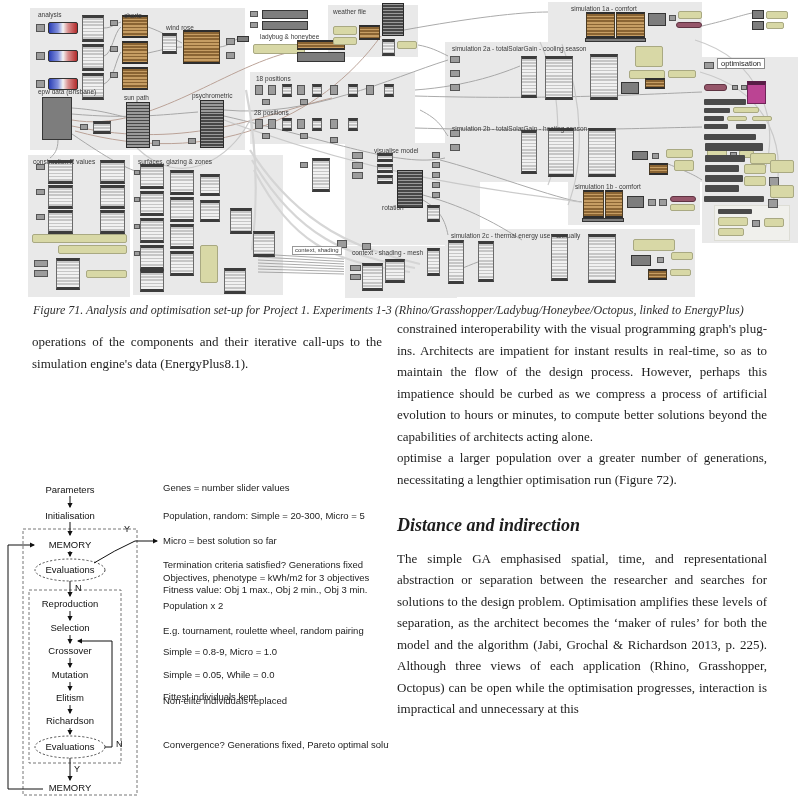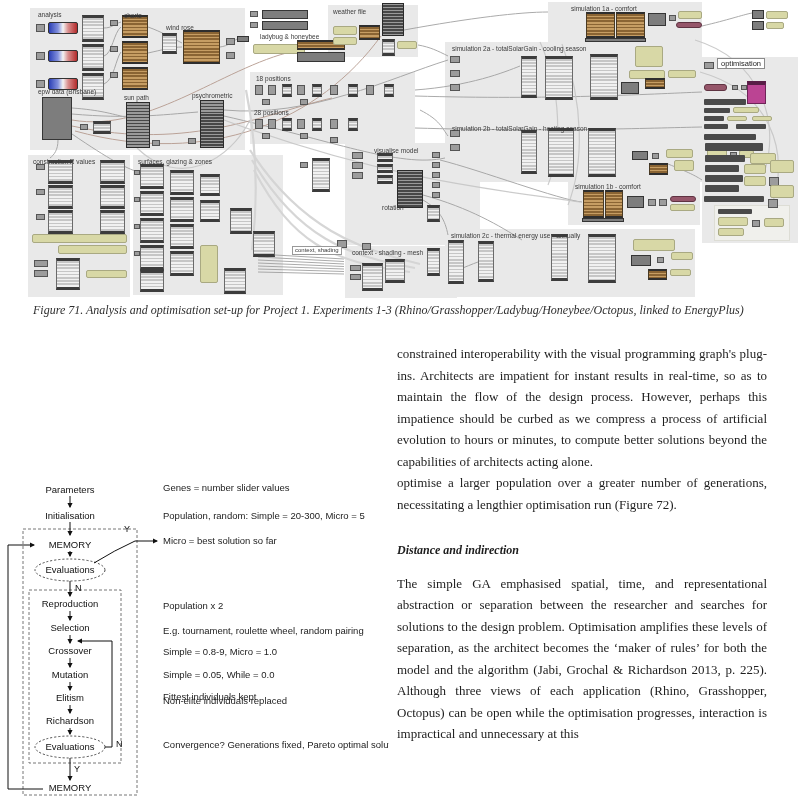--- a/index.html
+++ b/index.html
@@ -35,24 +35,24 @@
   .flabel.small-boxed{background:#fff;border:1px solid #999;padding:0 2px;font-size:6px;}
 
   
   .caption{position:absolute;left:33px;top:303px;width:720px;font-style:italic;font-size:12px;
            color:#2e2e2e;z-index:5;}
 
   
   .colL{position:absolute;left:32px;top:331px;width:350px;font-size:13px;line-height:21.5px;
         text-align:justify;z-index:5;}
   .colL p{margin:0 0 22px 0;}
-  .colR{position:absolute;left:397px;top:343px;width:370px;font-size:13px;line-height:21.5px;
+  .colR{position:absolute;left:397px;top:318px;width:370px;font-size:13px;line-height:21.5px;
         text-align:justify;z-index:5;}
   .colR p{margin:0;}
-  .colR .h{font-weight:bold;font-style:italic;margin:25px 0 11px 0;font-size:12px;}
+  .colR .h{font-weight:bold;font-style:italic;margin:25px 0 11px 0;font-size:18px;}
 
   
   .fc{position:absolute;left:0;top:480px;width:396px;height:320px;z-index:6;
       font-family:"Liberation Sans",sans-serif;}
   .fc svg{position:absolute;left:0;top:0;}
   .step{position:absolute;left:70px;transform:translateX(-50%);font-size:9.5px;color:#111;
         white-space:nowrap;background:transparent;}
   .anno{position:absolute;left:163px;font-size:9.5px;color:#222;white-space:nowrap;line-height:12.5px;}
   .anno.multi{white-space:pre-line;width:240px;}
   .anno.clip{width:226px;overflow:hidden;}
@@ -359,20 +359,21 @@
   <span class="flabel" style="left:382px;top:204px">rotation</span>
   <span class="flabel small-boxed" style="left:292px;top:246px">context, shading</span>
   <span class="flabel" style="left:352px;top:249px">context - shading - mesh</span>
   <span class="flabel" style="left:451px;top:232px">simulation 2c - thermal energy use - annually</span>
   <span class="flabel" style="left:575px;top:183px">simulation 1b - comfort</span>
 </div>
 
 <div class="caption">Figure 71. Analysis and optimisation set-up for Project 1. Experiments 1-3 (Rhino/Grasshopper/Ladybug/Honeybee/Octopus, linked to EnergyPlus)</div>
 
 <div class="colL">
+  <p>operations of the components and their iterative call-ups to the simulation engine's data (EnergyPlus8.1).</p>
 </div>
 
 <div class="fc">
   <svg width="396" height="320" viewBox="0 0 396 320">
     <defs>
       <marker id="ah" viewBox="0 0 10 10" refX="8" refY="5" markerWidth="5.5" markerHeight="5.5" orient="auto-start-reverse">
         <path d="M0,0 L10,5 L0,10 z" fill="#111"></path>
       </marker>
     </defs>
     <g stroke="#777" fill="none" stroke-width="1" stroke-dasharray="3,2">
@@ -415,20 +416,23 @@
   <div class="step" style="top:302px">MEMORY</div>
 
   <span class="fc-lbl" style="left:124px;top:44px">Y</span>
   <span class="fc-lbl" style="left:75px;top:103px">N</span>
   <span class="fc-lbl" style="left:116px;top:259px">N</span>
   <span class="fc-lbl" style="left:74px;top:284px">Y</span>
 
   <div class="anno" style="top:2px">Genes = number slider values</div>
   <div class="anno" style="top:30px">Population, random: Simple = 20-300, Micro = 5</div>
   <div class="anno" style="top:55px">Micro = best solution so far</div>
+  <div class="anno multi" style="top:79px">Termination criteria satisfied? Generations fixed
+Objectives, phenotype = kWh/m2 for 3 objectives
+Fitness value: Obj 1 max., Obj 2 min., Obj 3 min.</div>
   <div class="anno" style="top:120px">Population x 2</div>
   <div class="anno" style="top:145px">E.g. tournament, roulette wheel, random pairing</div>
   <div class="anno" style="top:166px">Simple = 0.8-9, Micro = 1.0</div>
   <div class="anno" style="top:189px">Simple = 0.05, While = 0.0</div>
   <div class="anno" style="top:211px">Fittest individuals kept</div>
   <div class="anno" style="top:215px">Non-elite individuals replaced</div>
   <div class="anno clip" style="top:259px">Convergence? Generations fixed, Pareto optimal solutions</div>
 </div>
 
 <div class="colR">

